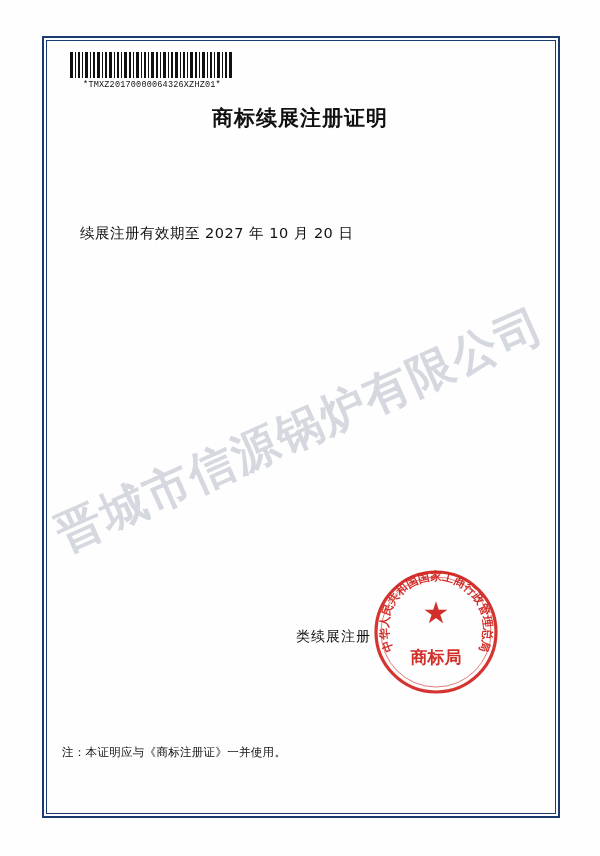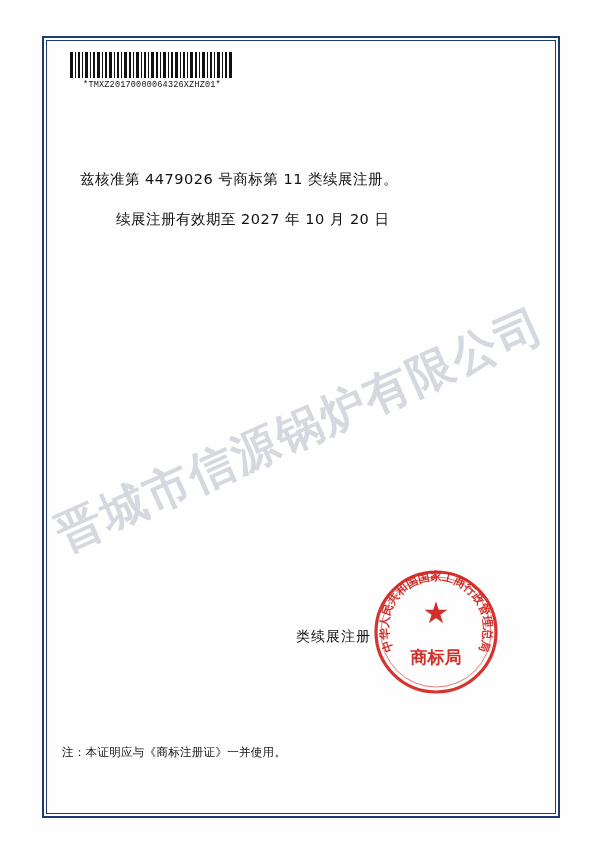--- a/index.html
+++ b/index.html
@@ -82,21 +82,21 @@
   .body-line {
     position: absolute;
     left: 80px;
     font-family: "DejaVu Sans", sans-serif;
     font-size: 14.5px;
     color: #111;
     letter-spacing: 0.5px;
     white-space: nowrap;
   }
   .line-1 { top: 170px; }
-  .line-2 { top: 210px; margin-left: 36px; }
+  .line-2 { top: 224px; }
 
   
   .issuer-label {
     position: absolute;
     left: 296px;
     top: 628px;
     font-family: "DejaVu Sans", sans-serif;
     font-size: 14px;
     color: #111;
     letter-spacing: 1px;
@@ -188,22 +188,22 @@
       <rect x="140" y="0" width="2" height="26" fill="#111"></rect>
       <rect x="144" y="0" width="1" height="26" fill="#111"></rect>
       <rect x="147" y="0" width="3" height="26" fill="#111"></rect>
       <rect x="152" y="0" width="1" height="26" fill="#111"></rect>
       <rect x="155" y="0" width="2" height="26" fill="#111"></rect>
       <rect x="159" y="0" width="3" height="26" fill="#111"></rect>
     </svg>
     <div class="barcode-text">*TMXZ20170000064326XZHZ01*</div>
   </div>
 
-
-  <div class="body-line line-1">兹核准第 4479026 号商标第 11 类续展注册。</div>
+  <div class="doc-title">商标续展注册证明</div>
+
   <div class="body-line line-2">续展注册有效期至    2027 年 10 月 20 日</div>
 
   <div class="watermark">晋城市信源锅炉有限公司</div>
 
   <div class="issuer-label">类续展注册</div>
 
   <div class="seal">
     <svg width="130" height="130" viewBox="0 0 130 130">
       <defs>
         <path id="sealArc" d="M 65,65 m -49,0 a 49,49 0 1,1 98,0" fill="none"></path>

